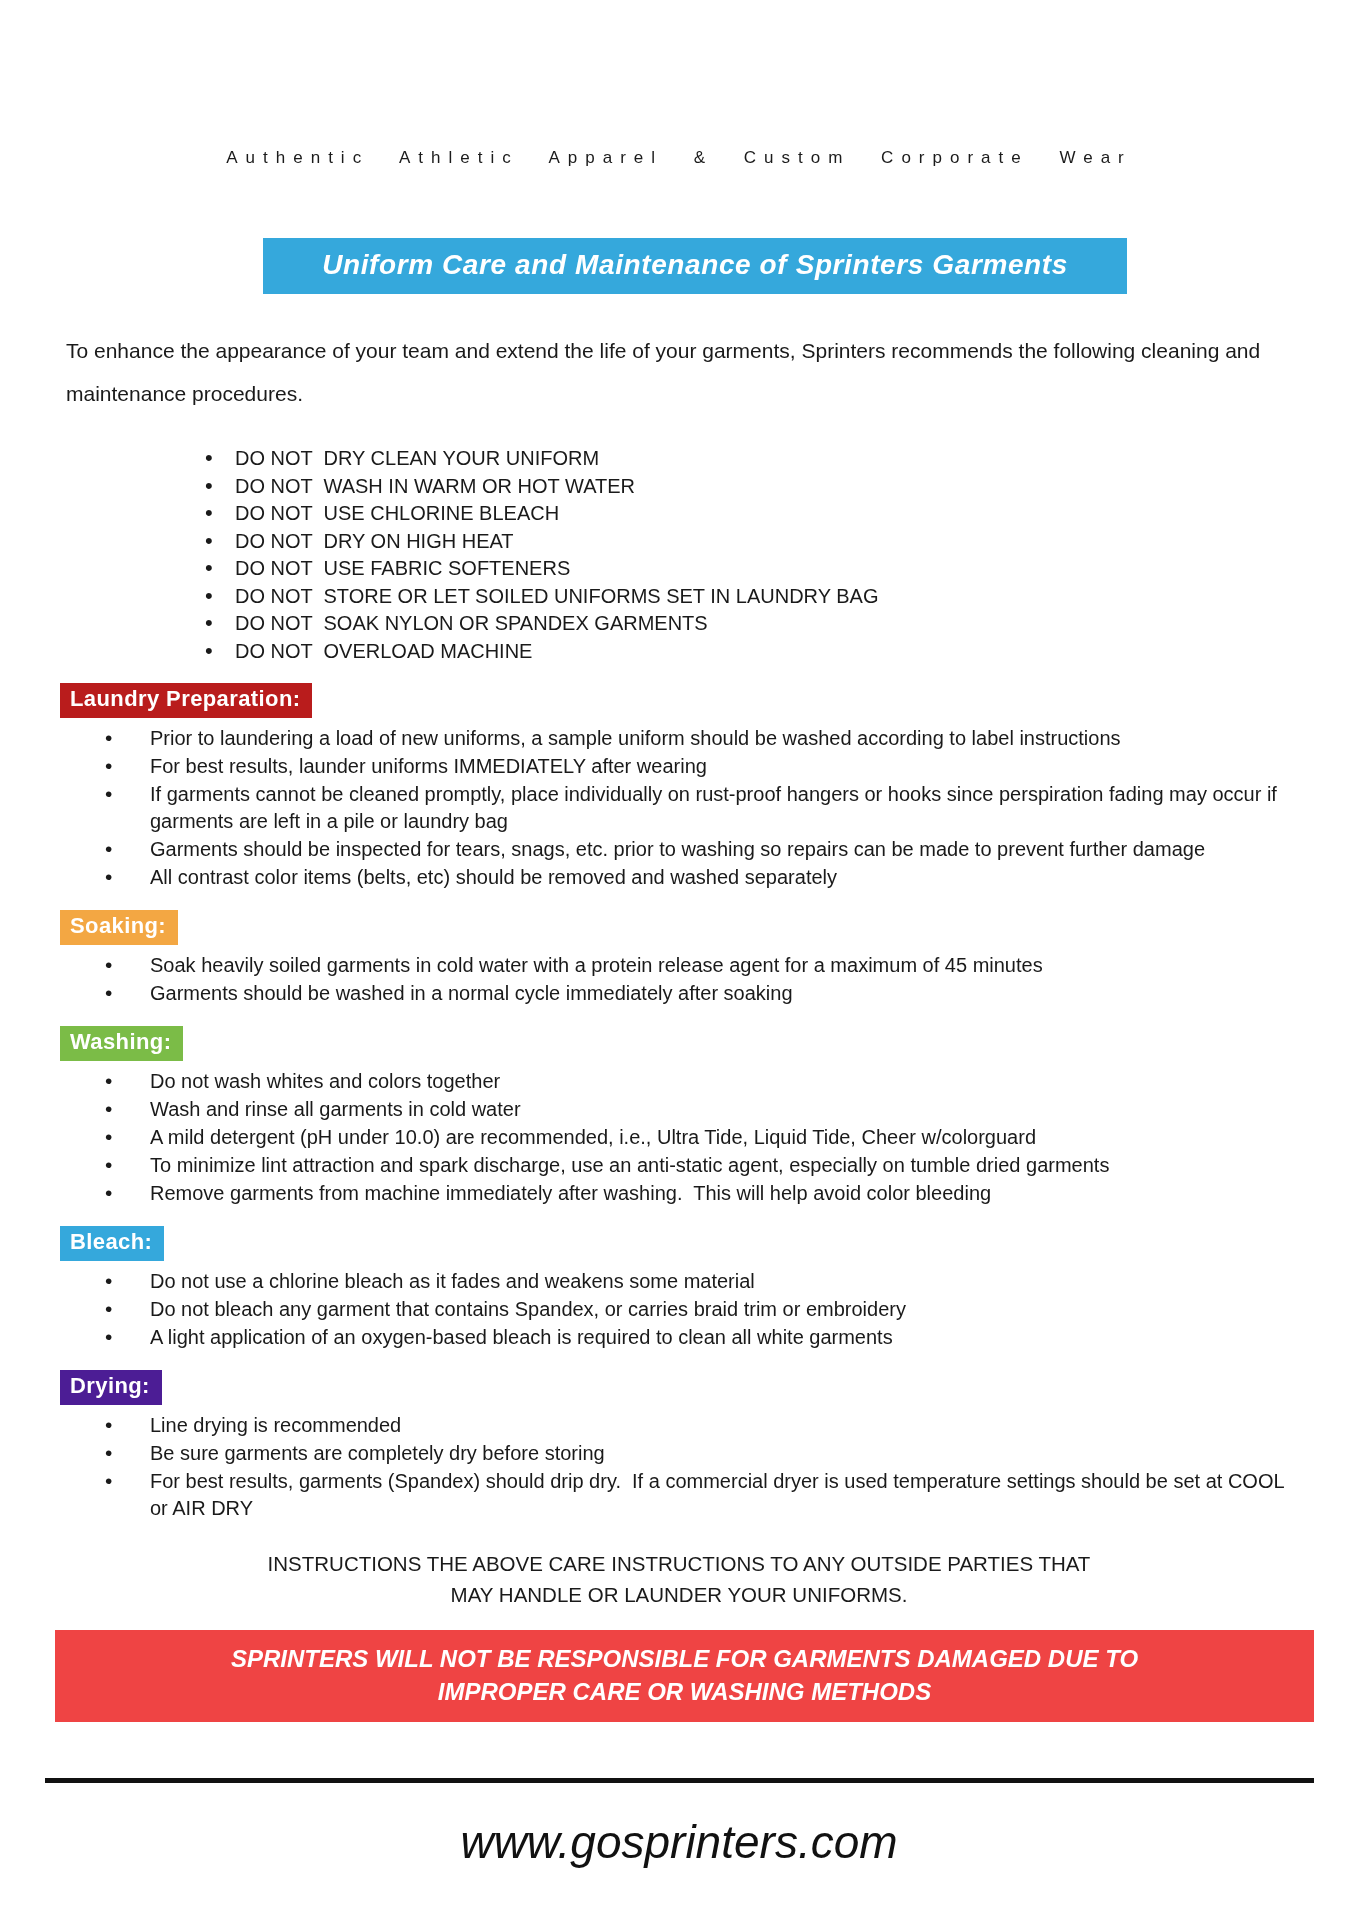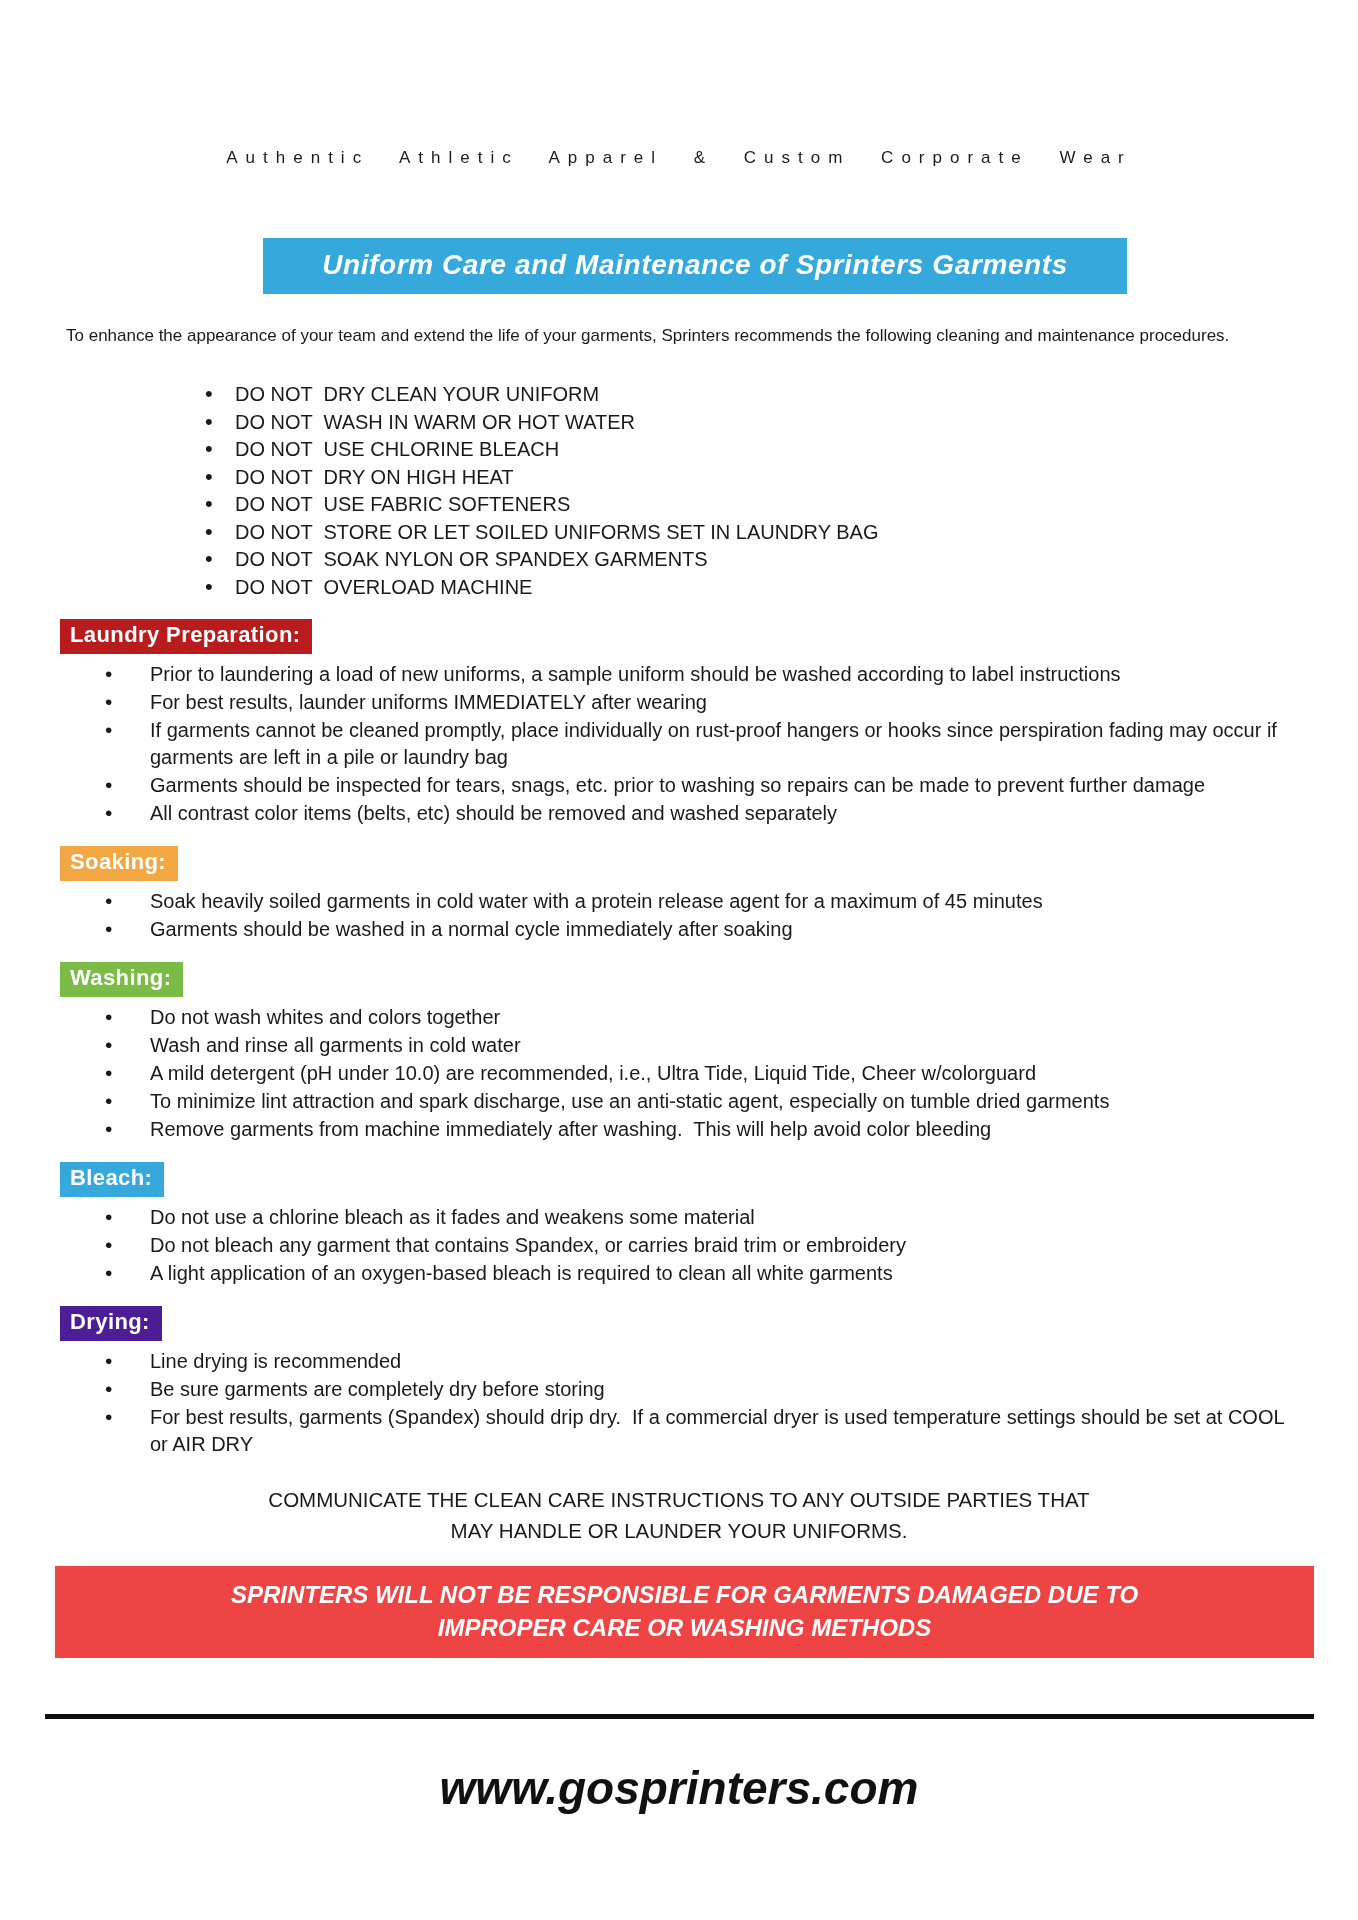--- a/index.html
+++ b/index.html
@@ -26,23 +26,23 @@
     width:864px;
     box-sizing:border-box;
     color:#ffffff;
     font-weight:bold;
     font-size:28px;
     letter-spacing:0.6px;
     text-align:center;
     padding:11px 0 13px 0;
   }
   .intro {
-    margin:26px 64px 0 66px;
-    font-size:17px;
-    line-height:31px;
+    margin:35px 64px 0 66px;
+    font-size:21px;
+    line-height:43px;
   }
   .donot-list {
     list-style:none;
     margin:30px 40px 0 205px;
     padding:0;
     font-size:20px;
   }
   .donot-list li {
     position:relative;
     padding-left:30px;
@@ -99,23 +99,23 @@
     text-align:center;
     padding:12px 0 14px 0;
   }
   .divider {
     margin:56px 44px 0 45px;
     height:5px;
     background:#111111;
     border:none;
   }
   .footer-url {
-    margin-top:42px;
-    text-align:center;
-    font-weight:bold;
+    margin-top:32px;
+    text-align:center;
+    font-weight:normal;
     font-style:italic;
     font-size:46px;
     color:#111111;
   }
 </style>
 </head>
 <body>
 
 <div class="page">
 
@@ -178,21 +178,21 @@
   <div>
     <div class="section-label" style="background-color: #4c1d95;">Drying:</div>
     <ul class="sec-list">
       <li><span>Line drying is recommended</span></li>
       <li><span>Be sure garments are completely dry before storing</span></li>
       <li><span>For best results, garments (Spandex) should drip dry.  If a commercial dryer is used temperature settings should be set at COOL or AIR DRY</span></li>
     </ul>
   </div>
 
   <div class="communicate">
-    <div>COMMUNICATE THE CLEAN CARE INSTRUCTIONS TO ANY OUTSIDE PARTIES THAT</div>
+    <div>INSTRUCTIONS THE ABOVE CARE INSTRUCTIONS TO ANY OUTSIDE PARTIES THAT</div>
     <div>MAY HANDLE OR LAUNDER YOUR UNIFORMS.</div>
   </div>
 
   <div class="banner" style="background-color: #ef4444;">
     <div>SPRINTERS WILL NOT BE RESPONSIBLE FOR GARMENTS DAMAGED DUE TO</div>
     <div>IMPROPER CARE OR WASHING METHODS</div>
   </div>
 
   <div class="divider"></div>
 

